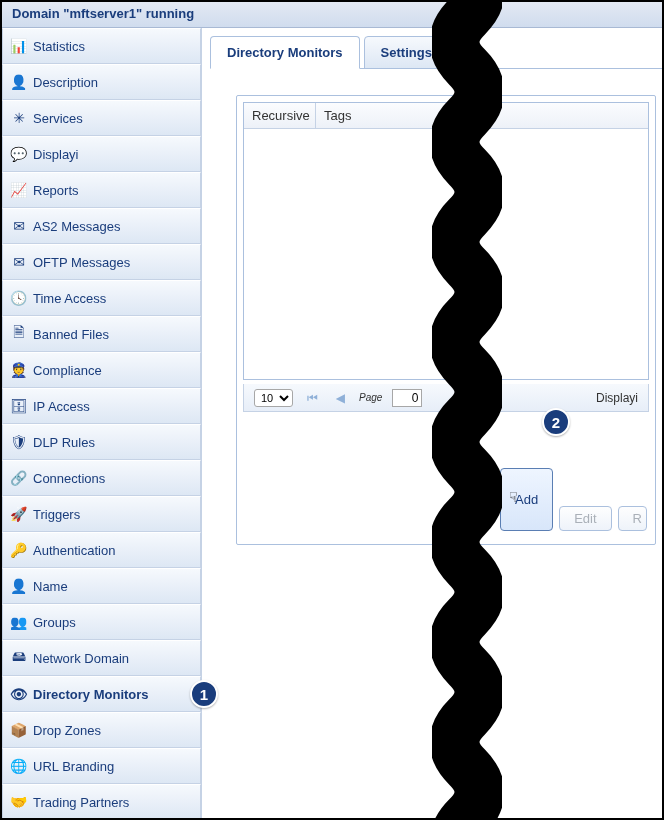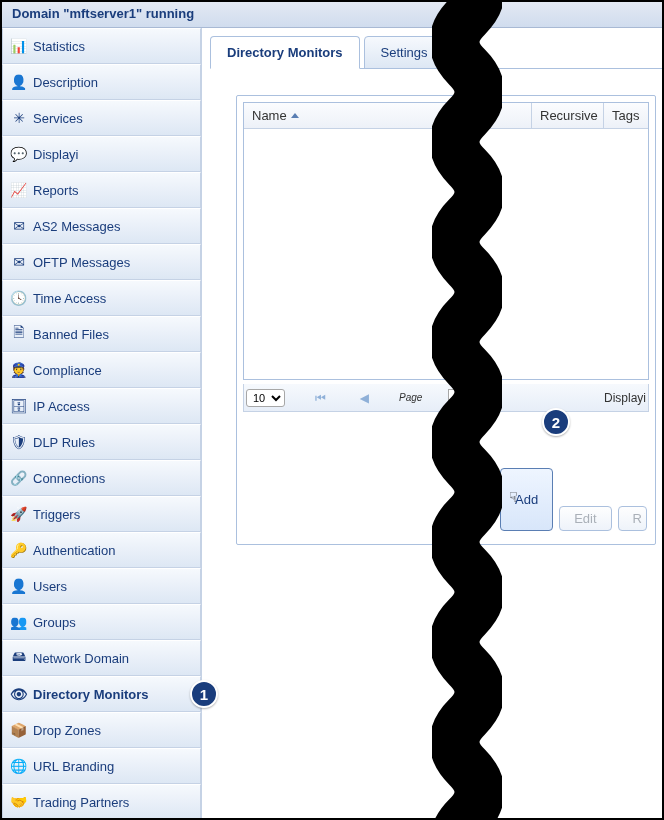--- a/index.html
+++ b/index.html
@@ -67,20 +67,21 @@
   }
   .tab {
     padding: 8px 16px;
     border: 1px solid #abc0de;
     border-radius: 4px 4px 0 0;
     background: linear-gradient(#f6f9fd, #dde7f4);
     color: #1a3d7c;
     font-size: 13px;
     cursor: pointer;
     position: relative;
+    font-weight: bold;
   }
   .tab.active {
     font-weight: bold;
     background: #fff;
     border-bottom: 1px solid #fff;
     z-index: 2;
   }
   .tab-body {
     border-top: 1px solid #abc0de;
     padding: 26px 0 0 26px;
@@ -123,22 +124,22 @@
     border-bottom: 5px solid #5a7eb3;
   }
   .pager {
     margin: -2px 6px 6px 6px;
     border: 1px solid #c5d2e5;
     border-top: none;
     height: 28px;
     background: linear-gradient(#f6f9fd, #e7eef8);
     display: flex;
     align-items: center;
-    padding: 0 2px;
-    gap: 26px;
+    padding: 0 10px;
+    gap: 10px;
     color: #333;
   }
   .pagesize {
     font-size: 11px;
     border: 1px solid #a7a7a7;
     border-radius: 3px;
     padding: 1px 2px;
     background: #fff;
   }
   .pager-btn { color: #8fb0d8; cursor: pointer; font-size: 12px; padding: 0 4px; }
@@ -264,21 +265,21 @@
         <div class="menu-item">
           <span class="micon">🚀</span>
           <span>Triggers</span>
         </div>
         <div class="menu-item">
           <span class="micon">🔑</span>
           <span>Authentication</span>
         </div>
         <div class="menu-item">
           <span class="micon">👤</span>
-          <span>Users</span>
+          <span>Name</span>
         </div>
         <div class="menu-item">
           <span class="micon">👥</span>
           <span>Groups</span>
         </div>
         <div class="menu-item">
           <span class="micon">🖴</span>
           <span>Network Domain</span>
         </div>
         <div class="menu-item active">
@@ -301,24 +302,20 @@
       </div>
     <div class="main">
       <div class="tabs">
         <div class="tab active"><span>Directory Monitors</span></div>
         <div class="tab"><span>Settings</span></div>
       </div>
       <div class="tab-body">
         <div class="panel">
           <div class="grid">
             <div class="grid-header">
-              <div class="col col-name">
-                <span>Name</span>
-                <span class="sort-arrow"></span>
-              </div>
               <div class="col col-recursive">
                 <span>Recursive</span>
               </div>
               <div class="col col-tags">
                 <span>Tags</span>
               </div>
             </div>
           </div>
           <div class="pager">
             <select class="pagesize">

